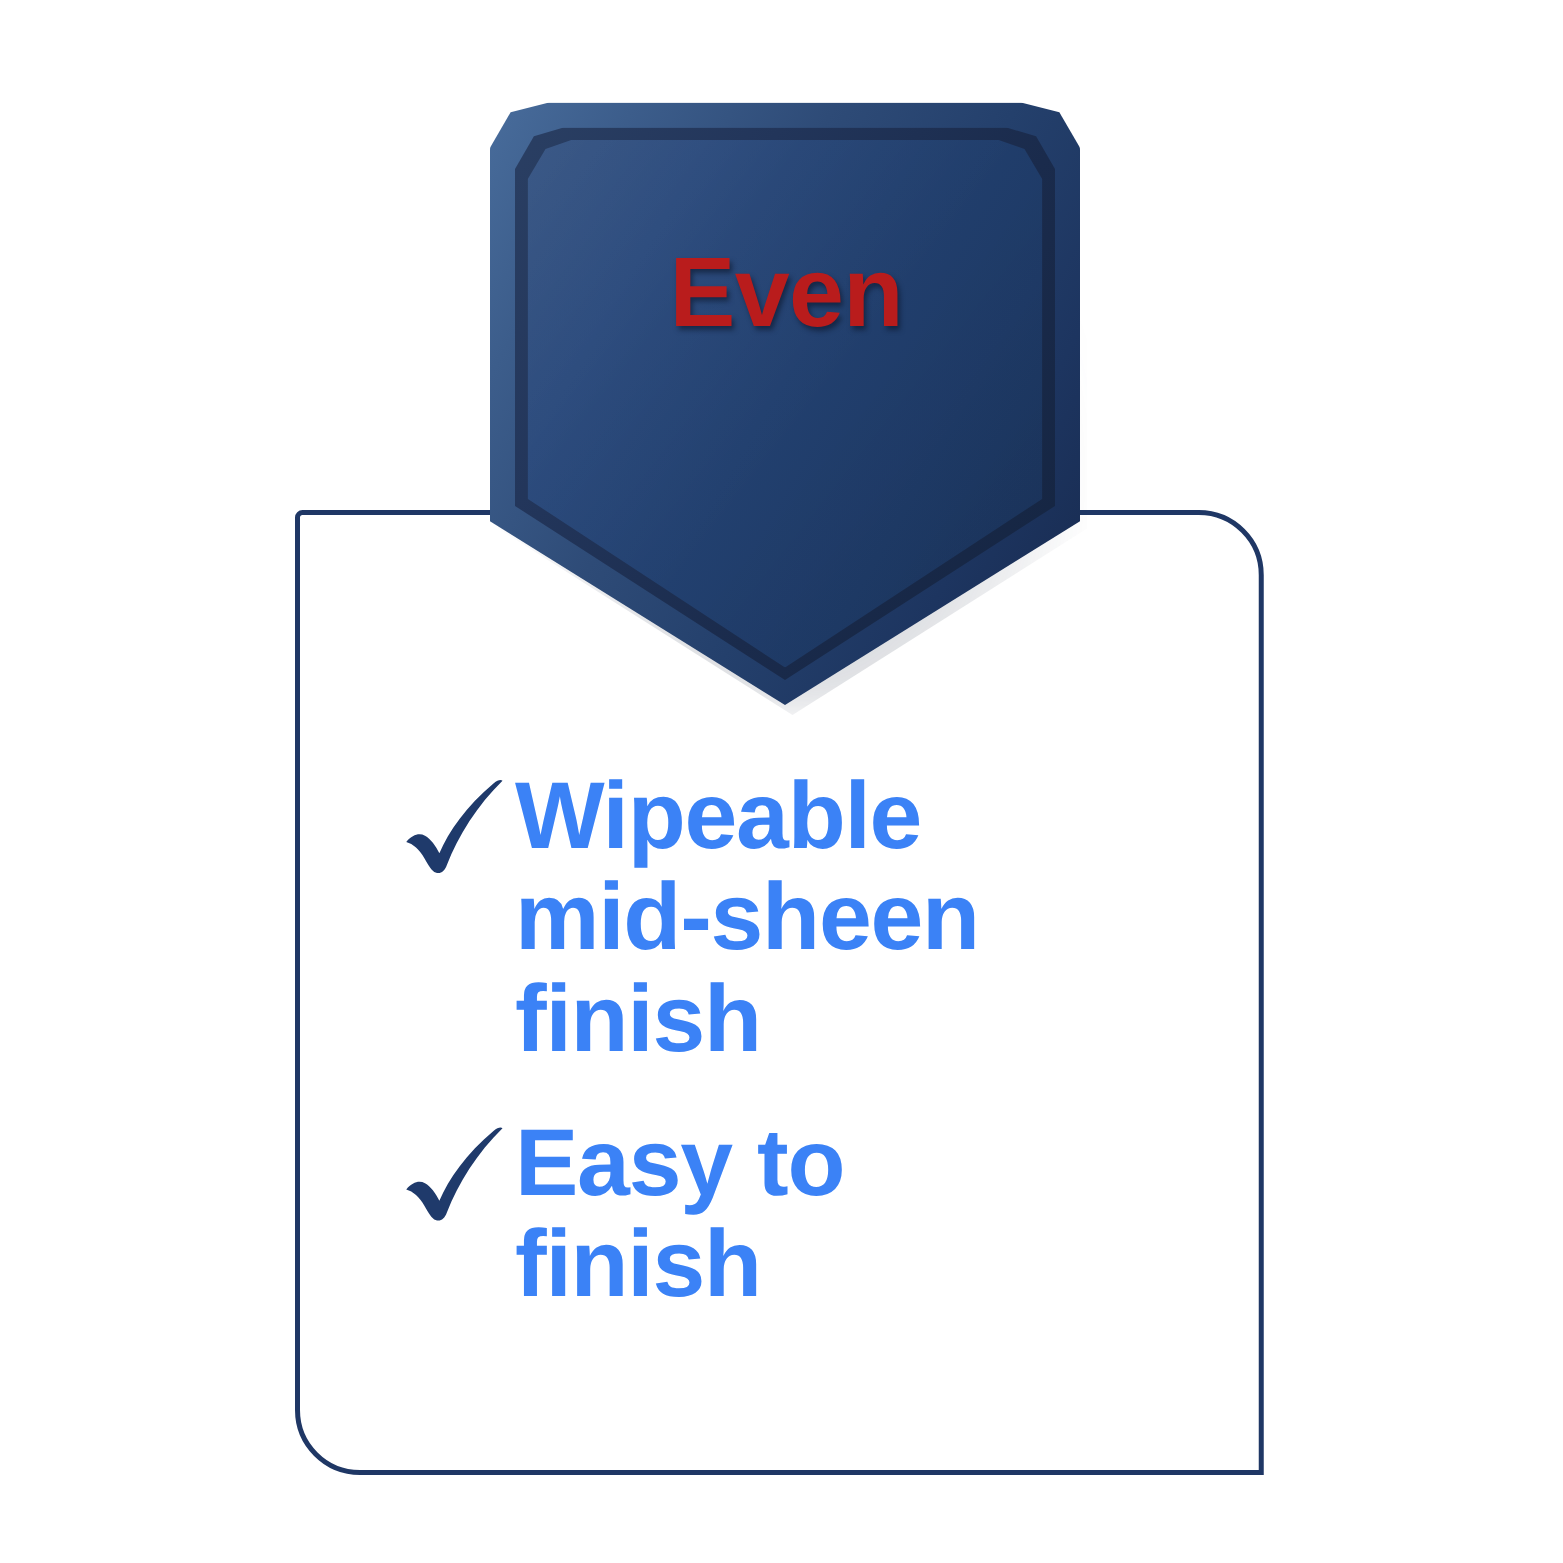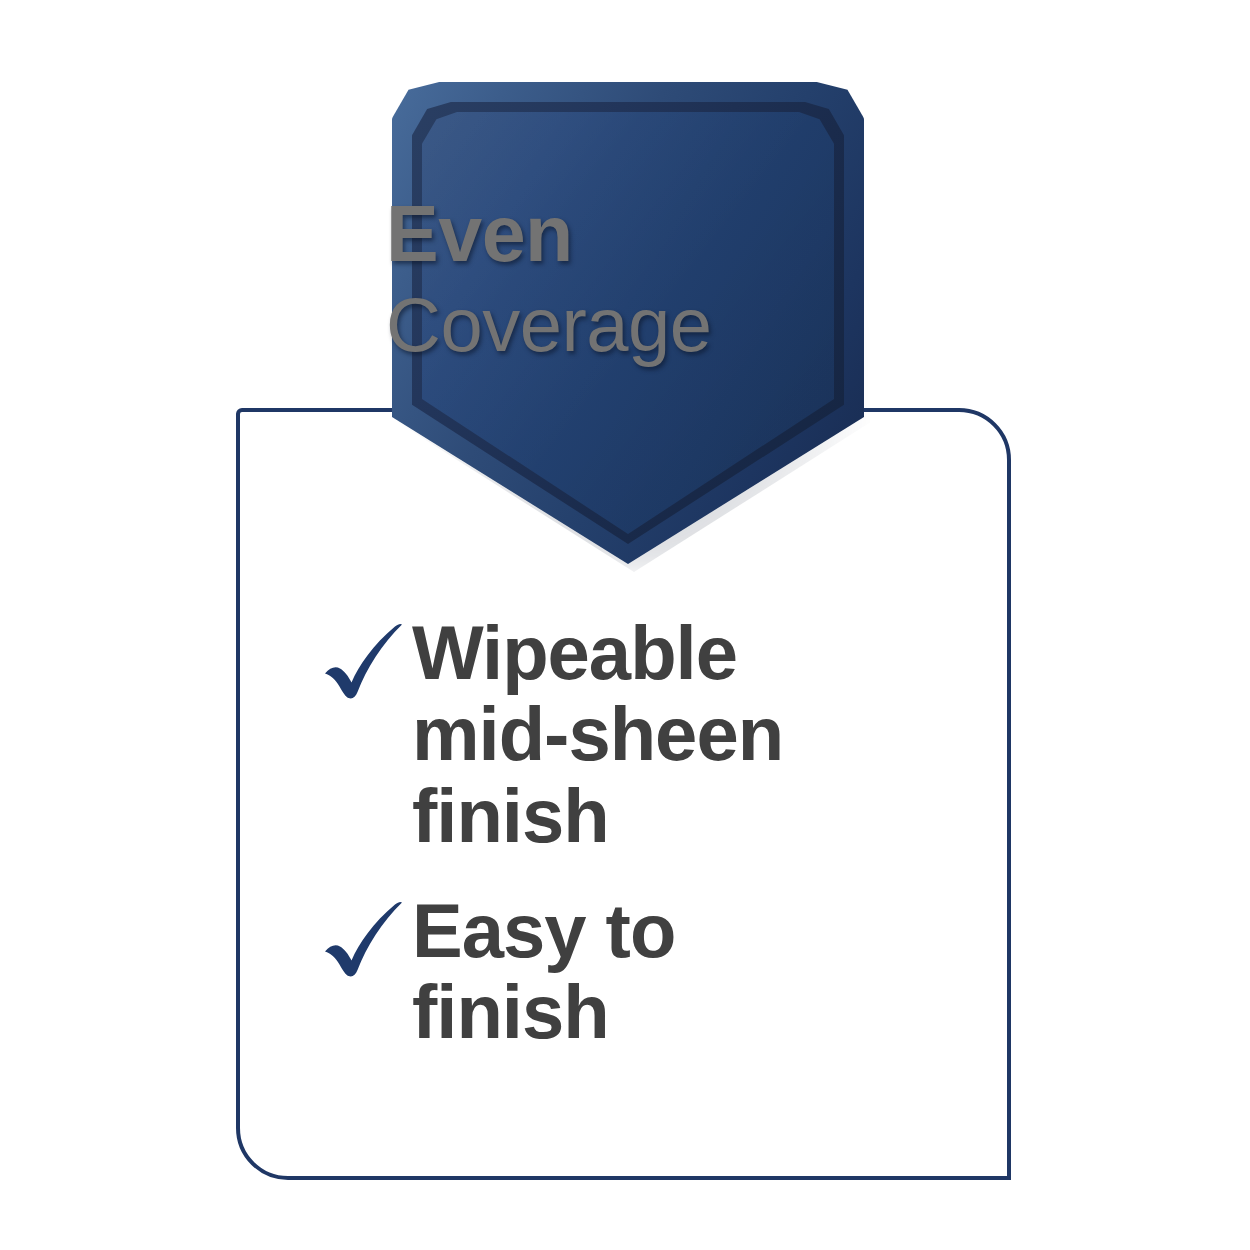--- a/index.html
+++ b/index.html
@@ -142,22 +142,22 @@
         rgba(255,255,255,0.025) 30%,
         rgba(255,255,255,0.0) 55%,
         rgba(0,0,0,0.05) 100%);
   }
 
   .badge-text {
     position: absolute;
     left: 0;
     top: 118px;
     width: 486px;
-    text-align: left;
-    color: #737373;
+    text-align: center;
+    color: #b91c1c;
     line-height: 1.0;
     user-select: none;
   }
   .badge-line1 {
     display: block;
     font-size: 79px;
     font-weight: 700;
     letter-spacing: -0.5px;
     text-shadow: 2px 3px 4px rgba(10,18,36,0.55);
   }
@@ -183,21 +183,21 @@
     margin-bottom: 34px;
   }
   .check-icon {
     flex: 0 0 auto;
     width: 92px;
     padding-top: 6px;
   }
   .check-icon svg { display: block; }
   .feature-text {
     flex: 1 1 auto;
-    color: #404040;
+    color: #3b82f6;
     font-size: 76px;
     font-weight: 600;
     line-height: 1.07;
     letter-spacing: -1px;
     white-space: pre-line;
   }
 </style>
 </head>
 <body>
 
@@ -207,21 +207,20 @@
 
   <div class="badge-wrap">
     <div class="badge-shadow"></div>
     <div class="badge-outer"></div>
     <div class="badge-ring"></div>
     <div class="badge-inner"></div>
     <div class="badge-sheen"></div>
 
     <div class="badge-text">
       <span class="badge-line1">Even</span>
-      <span class="badge-line2">Coverage</span>
     </div>
   </div>
 
   <div class="feature-list">
 
     <div class="feature-item">
       <span class="check-icon">
         <svg width="86" height="86" viewBox="0 0 86 86" aria-hidden="true">
           <path d="M5 55.5 C10 49.5 15.5 48 20 50.5 C24.5 53 28.5 58.5 31.5 64.5
                    C39 47 53 27 75 8.5 C78 6.2 80.5 5.2 82 6.5

